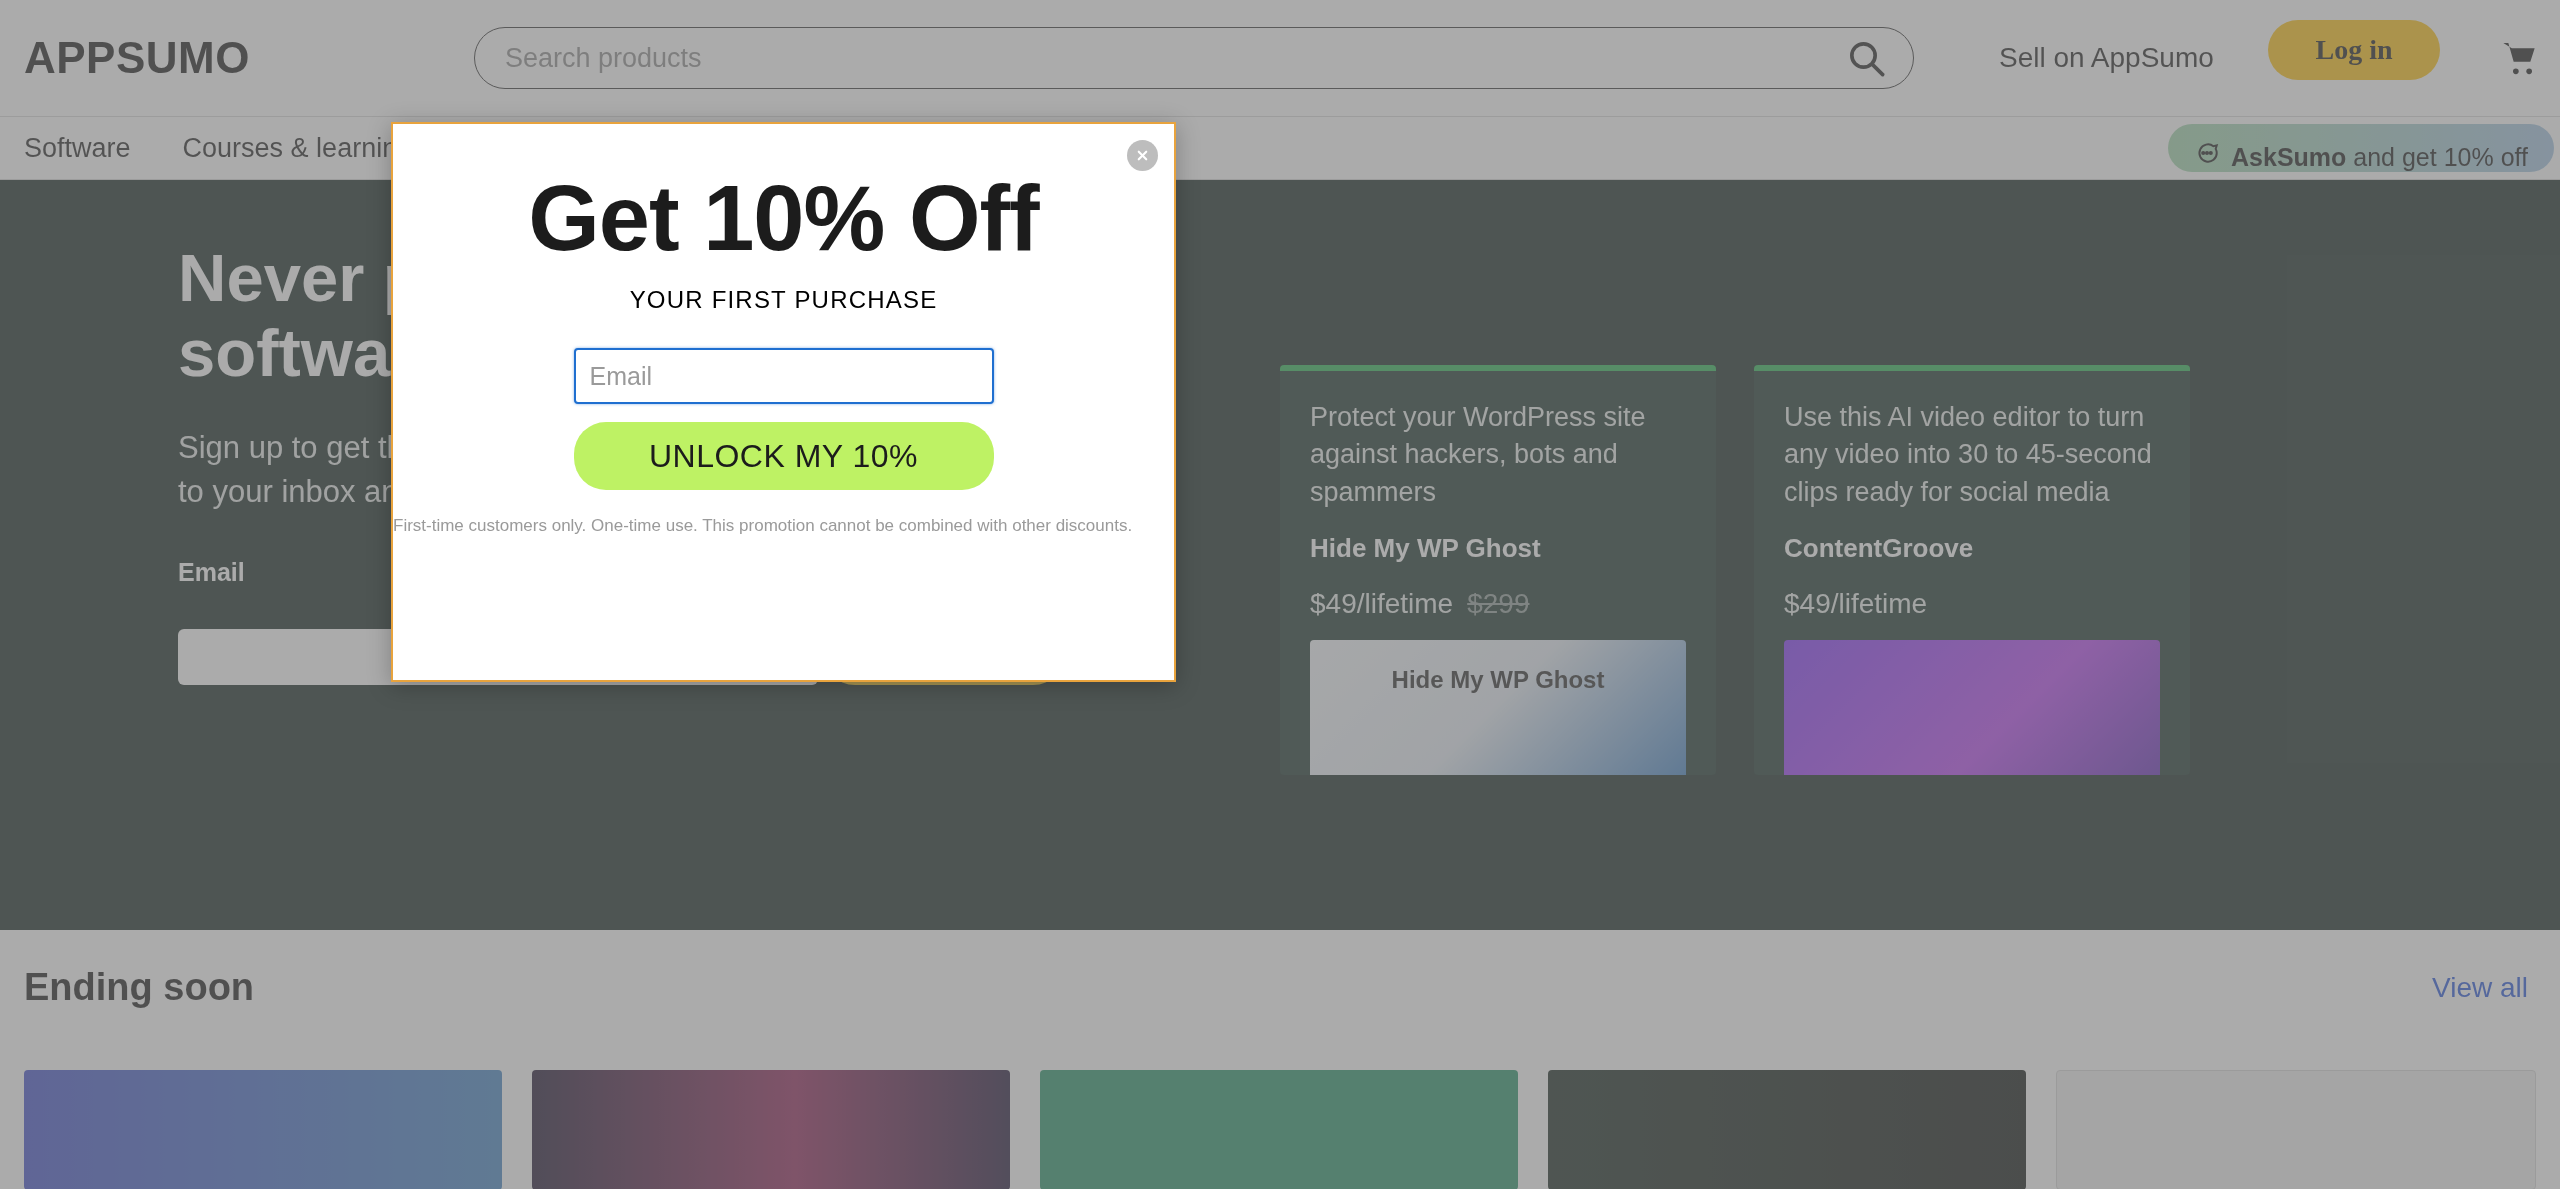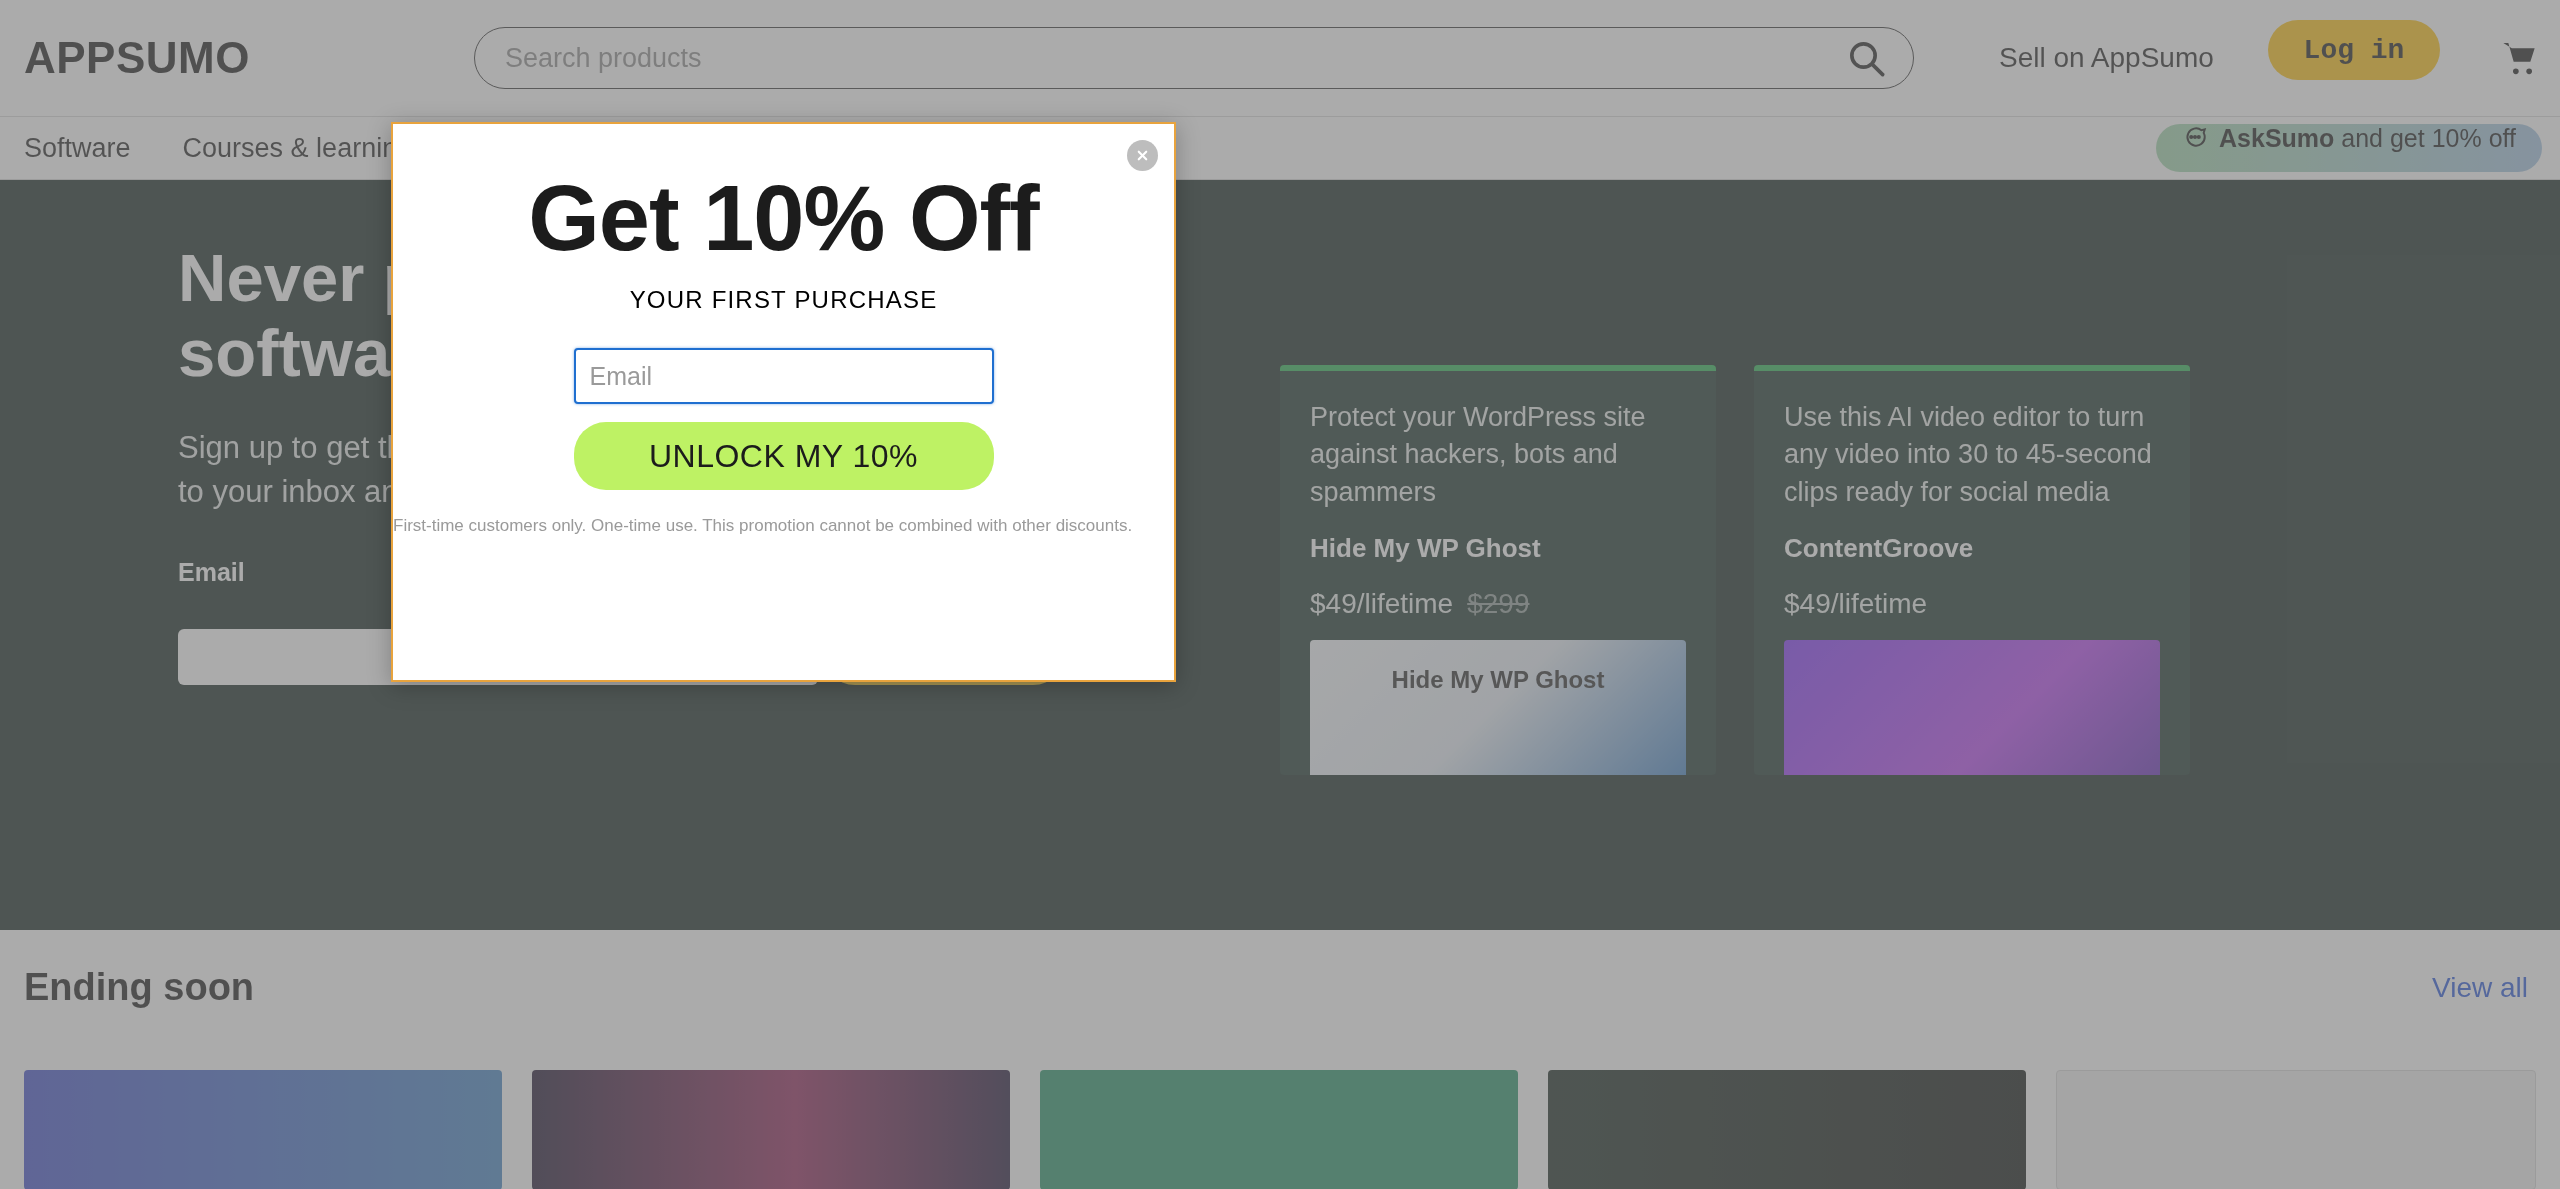--- a/index.html
+++ b/index.html
@@ -68,21 +68,21 @@
     white-space: nowrap;
     margin-left: 19px;
   }
   .login-btn {
     position: absolute; left: 2268px; top: 20px;
     width: 172px; height: 60px;
     background: #ffc107;
     border: none; border-radius: 34px;
     font-size: 28px; font-weight: 700;
     color: #111111;
-    font-family: Liberation Mono, monospace;
+    font-family: Liberation Serif, serif;
     cursor: pointer;
   }
   .cart-icon {
     position: absolute; left: 2500px; top: 50%;
     transform: translateY(-50%);
     width: 40px; height: 40px;
   }
 
   
   .navbar {
@@ -96,24 +96,24 @@
   }
   .nav-item {
     font-size: 27px;
     color: #1a1a1a;
     margin-right: 52px;
     white-space: nowrap;
     cursor: pointer;
   }
   .asksumo {
     position: absolute;
-    right: 18px; top: 50%;
+    right: 6px; top: 50%;
     transform: translateY(-50%);
     height: 48px;
-    display: flex; align-items: flex-start; gap: 11px;
+    display: flex; align-items: flex-end; gap: 11px;
     padding: 0 26px;
     border-radius: 26px;
     background: linear-gradient(90deg, #9cd3a7 0%, #9ec9c5 55%, #9dc0e0 100%);
     font-size: 25px;
     color: #111111;
     white-space: nowrap;
     cursor: pointer;
   }
   .asksumo b { font-weight: 700; }
 

